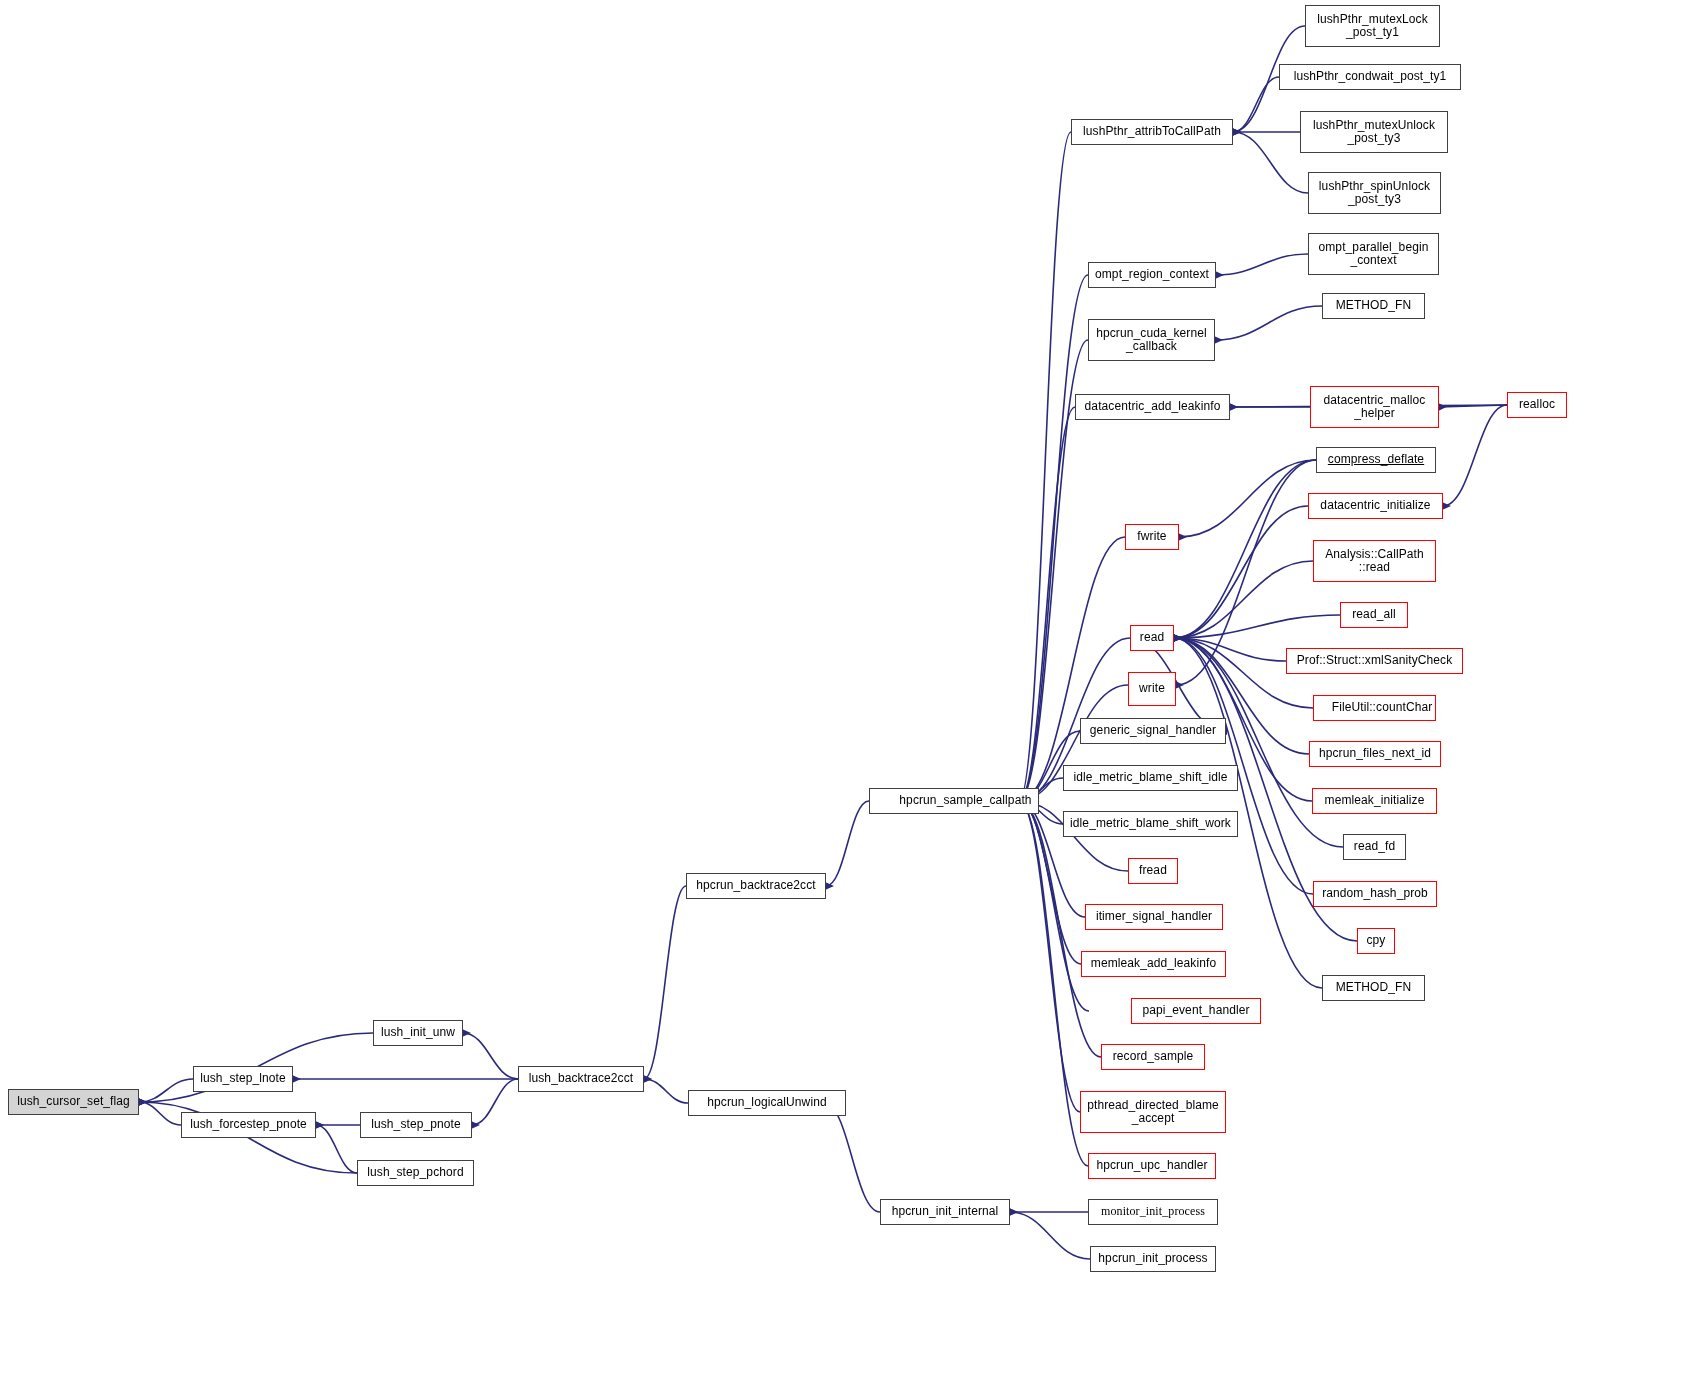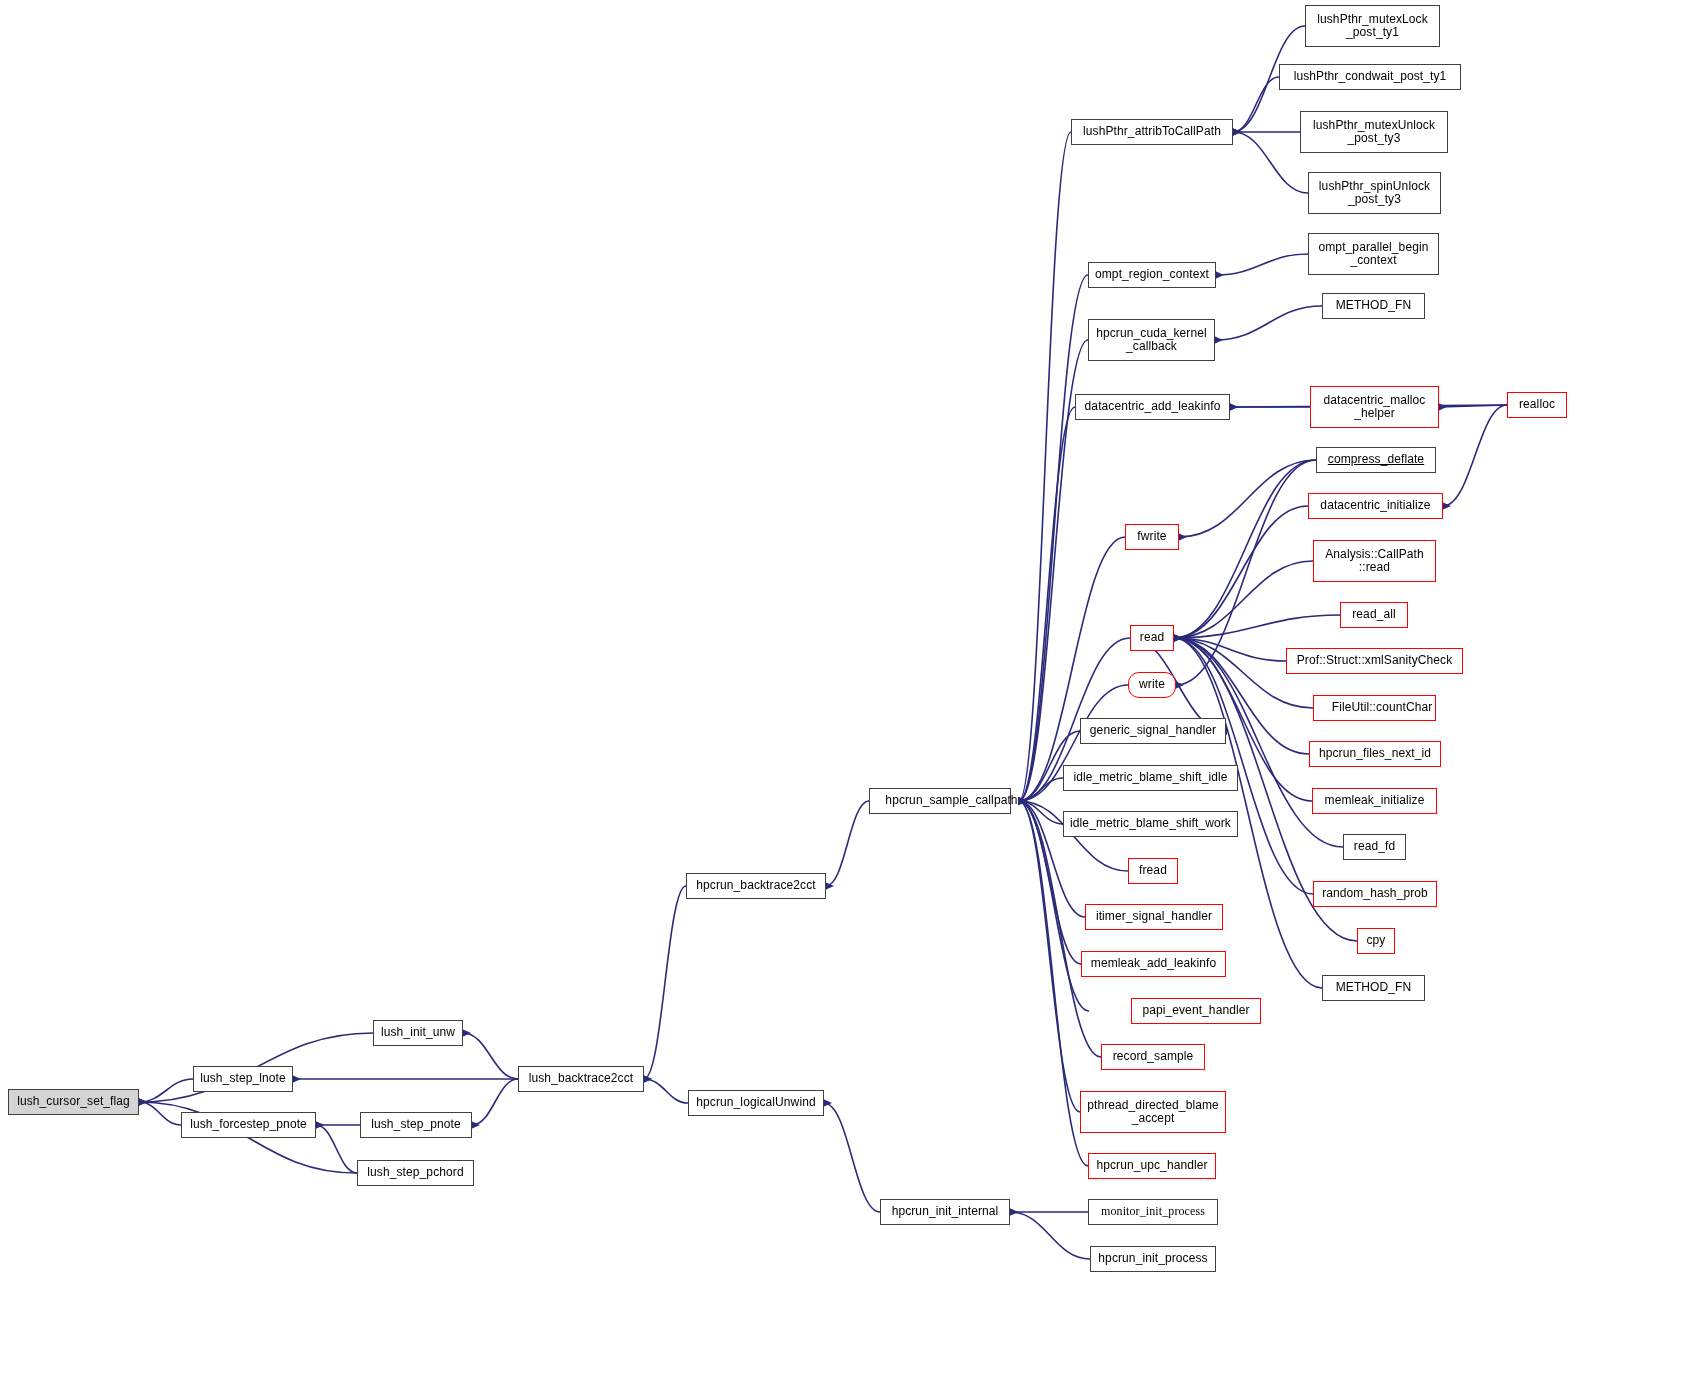--- a/index.html
+++ b/index.html
@@ -81,23 +81,23 @@
       <path d="M1316,460 C1253,460 1239,685 1176,685" fill="none" stroke="#2a2a7a" stroke-width="1.6" marker-end="url(#ah)"></path>
       <path d="M1130,638 C1173.2,638 1182.8,731 1226,731" fill="none" stroke="#2a2a7a" stroke-width="1.6" marker-end="url(#ah)"></path>
     </svg>
 <div class="node root" style="left: 8px; top: 1089px; width: 131px; height: 26px;">lush_cursor_set_flag</div>
     <div class="node black" style="left: 373px; top: 1020px; width: 90px; height: 26px;">lush_init_unw</div>
     <div class="node black" style="left: 193px; top: 1066px; width: 100px; height: 26px;">lush_step_lnote</div>
     <div class="node black" style="left: 181px; top: 1112px; width: 135px; height: 26px;">lush_forcestep_pnote</div>
     <div class="node black" style="left: 360px; top: 1112px; width: 112px; height: 26px;">lush_step_pnote</div>
     <div class="node black" style="left: 357px; top: 1160px; width: 117px; height: 26px;">lush_step_pchord</div>
     <div class="node black" style="left: 518px; top: 1066px; width: 126px; height: 26px;">lush_backtrace2cct</div>
-    <div class="node black" style="left: 688px; top: 1090px; width: 136px; height: 26px;">hpcrun_logicalUnwind</div>
+    <div class="node black" style="left: 688px; top: 1090px; width: 158px; height: 26px;">hpcrun_logicalUnwind</div>
     <div class="node black" style="left: 686px; top: 873px; width: 140px; height: 26px;">hpcrun_backtrace2cct</div>
-    <div class="node black" style="left: 869px; top: 788px; width: 142px; height: 26px; padding-left: 27px;">hpcrun_sample_callpath</div>
+    <div class="node black" style="left: 869px; top: 788px; width: 170px; height: 26px; padding-left: 27px;">hpcrun_sample_callpath</div>
     <div class="node black" style="left: 880px; top: 1199px; width: 130px; height: 26px;">hpcrun_init_internal</div>
     <div class="node black" style="left: 1088px; top: 1199px; width: 130px; height: 26px; font-family: Liberation Serif, serif;">monitor_init_process</div>
     <div class="node black" style="left: 1090px; top: 1246px; width: 126px; height: 26px;">hpcrun_init_process</div>
     <div class="node black" style="left: 1071px; top: 119px; width: 162px; height: 26px;">lushPthr_attribToCallPath</div>
     <div class="node black" style="left: 1305px; top: 5px; width: 135px; height: 42px;">lushPthr_mutexLock
 _post_ty1</div>
     <div class="node black" style="left: 1279px; top: 64px; width: 182px; height: 26px;">lushPthr_condwait_post_ty1</div>
     <div class="node black" style="left: 1300px; top: 111px; width: 148px; height: 42px;">lushPthr_mutexUnlock
 _post_ty3</div>
     <div class="node black" style="left: 1308px; top: 172px; width: 133px; height: 42px;">lushPthr_spinUnlock
@@ -120,21 +120,21 @@
     <div class="node red" style="left: 1286px; top: 648px; width: 177px; height: 26px;">Prof::Struct::xmlSanityCheck</div>
     <div class="node red" style="left: 1313px; top: 695px; width: 123px; height: 26px; padding-left: 19px;">FileUtil::countChar</div>
     <div class="node red" style="left: 1309px; top: 741px; width: 132px; height: 26px;">hpcrun_files_next_id</div>
     <div class="node red" style="left: 1312px; top: 788px; width: 125px; height: 26px;">memleak_initialize</div>
     <div class="node black" style="left: 1343px; top: 834px; width: 63px; height: 26px;">read_fd</div>
     <div class="node red" style="left: 1313px; top: 881px; width: 124px; height: 26px;">random_hash_prob</div>
     <div class="node red" style="left: 1357px; top: 928px; width: 38px; height: 26px;">cpy</div>
     <div class="node black" style="left: 1322px; top: 975px; width: 103px; height: 26px;">METHOD_FN</div>
     <div class="node red" style="left: 1125px; top: 524px; width: 54px; height: 26px;">fwrite</div>
     <div class="node red" style="left: 1130px; top: 625px; width: 44px; height: 26px;">read</div>
-    <div class="node red" style="left: 1128px; top: 672px; width: 48px; height: 26px; border-radius: 11px;">write</div>
+    <div class="node red" style="left: 1128px; top: 672px; width: 48px; height: 34px;">write</div>
     <div class="node black" style="left: 1080px; top: 718px; width: 146px; height: 26px;">generic_signal_handler</div>
     <div class="node black" style="left: 1063px; top: 765px; width: 175px; height: 26px;">idle_metric_blame_shift_idle</div>
     <div class="node black" style="left: 1063px; top: 811px; width: 175px; height: 26px;">idle_metric_blame_shift_work</div>
     <div class="node red" style="left: 1128px; top: 858px; width: 50px; height: 26px;">fread</div>
     <div class="node red" style="left: 1085px; top: 904px; width: 138px; height: 26px;">itimer_signal_handler</div>
     <div class="node red" style="left: 1081px; top: 951px; width: 145px; height: 26px;">memleak_add_leakinfo</div>
     <div class="node red" style="left: 1089px; top: 998px; width: 130px; height: 26px; margin-left: 42px;">papi_event_handler</div>
     <div class="node red" style="left: 1101px; top: 1044px; width: 104px; height: 26px;">record_sample</div>
     <div class="node red" style="left: 1080px; top: 1091px; width: 146px; height: 42px;">pthread_directed_blame
 _accept</div>

